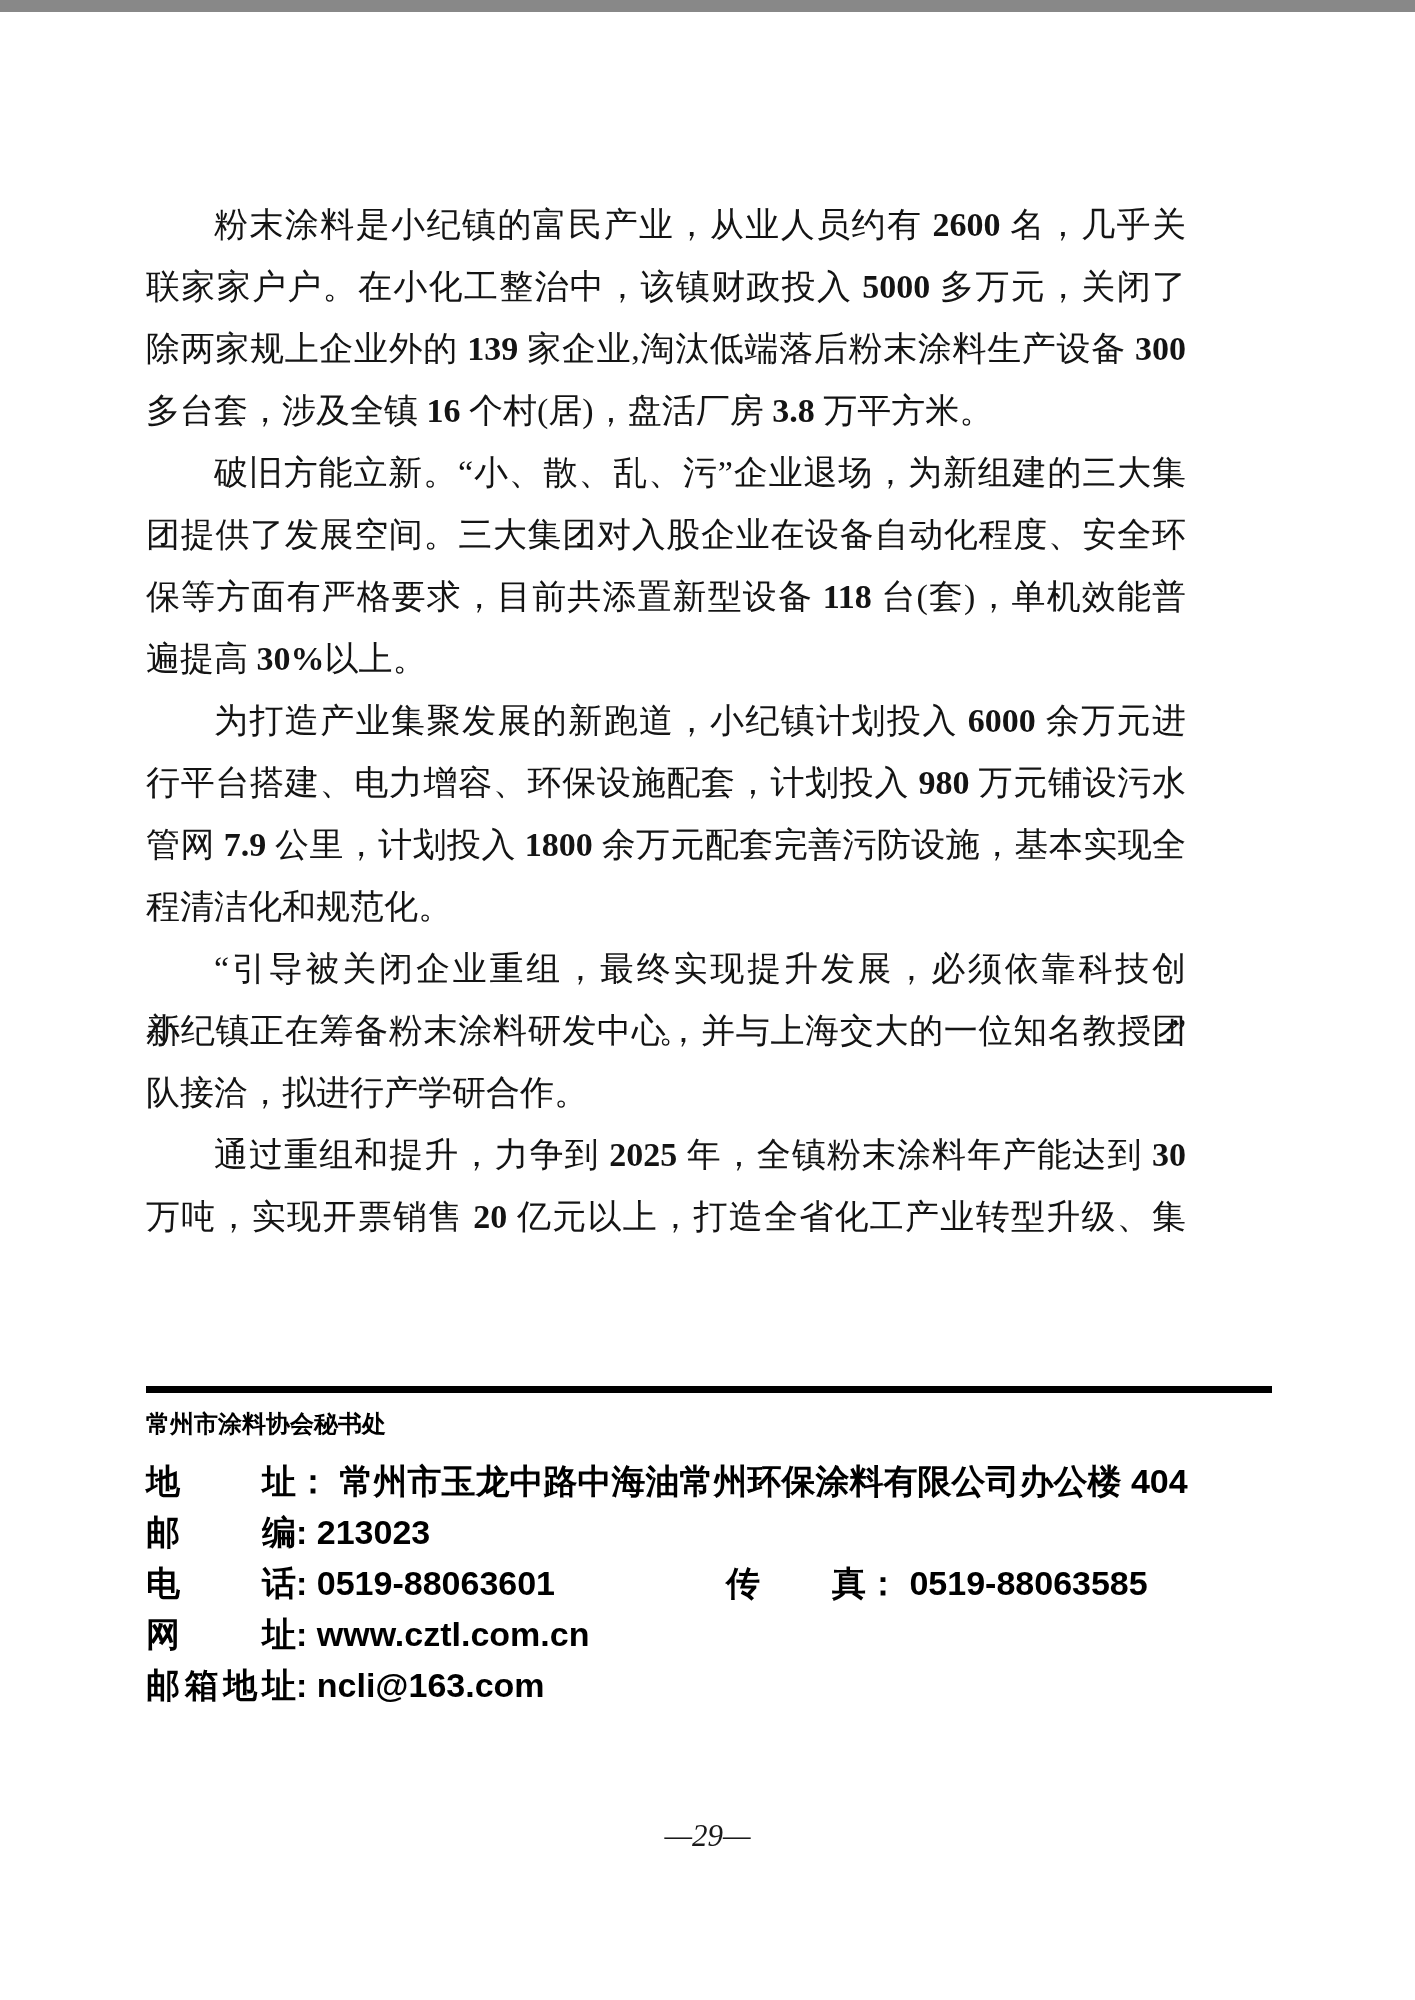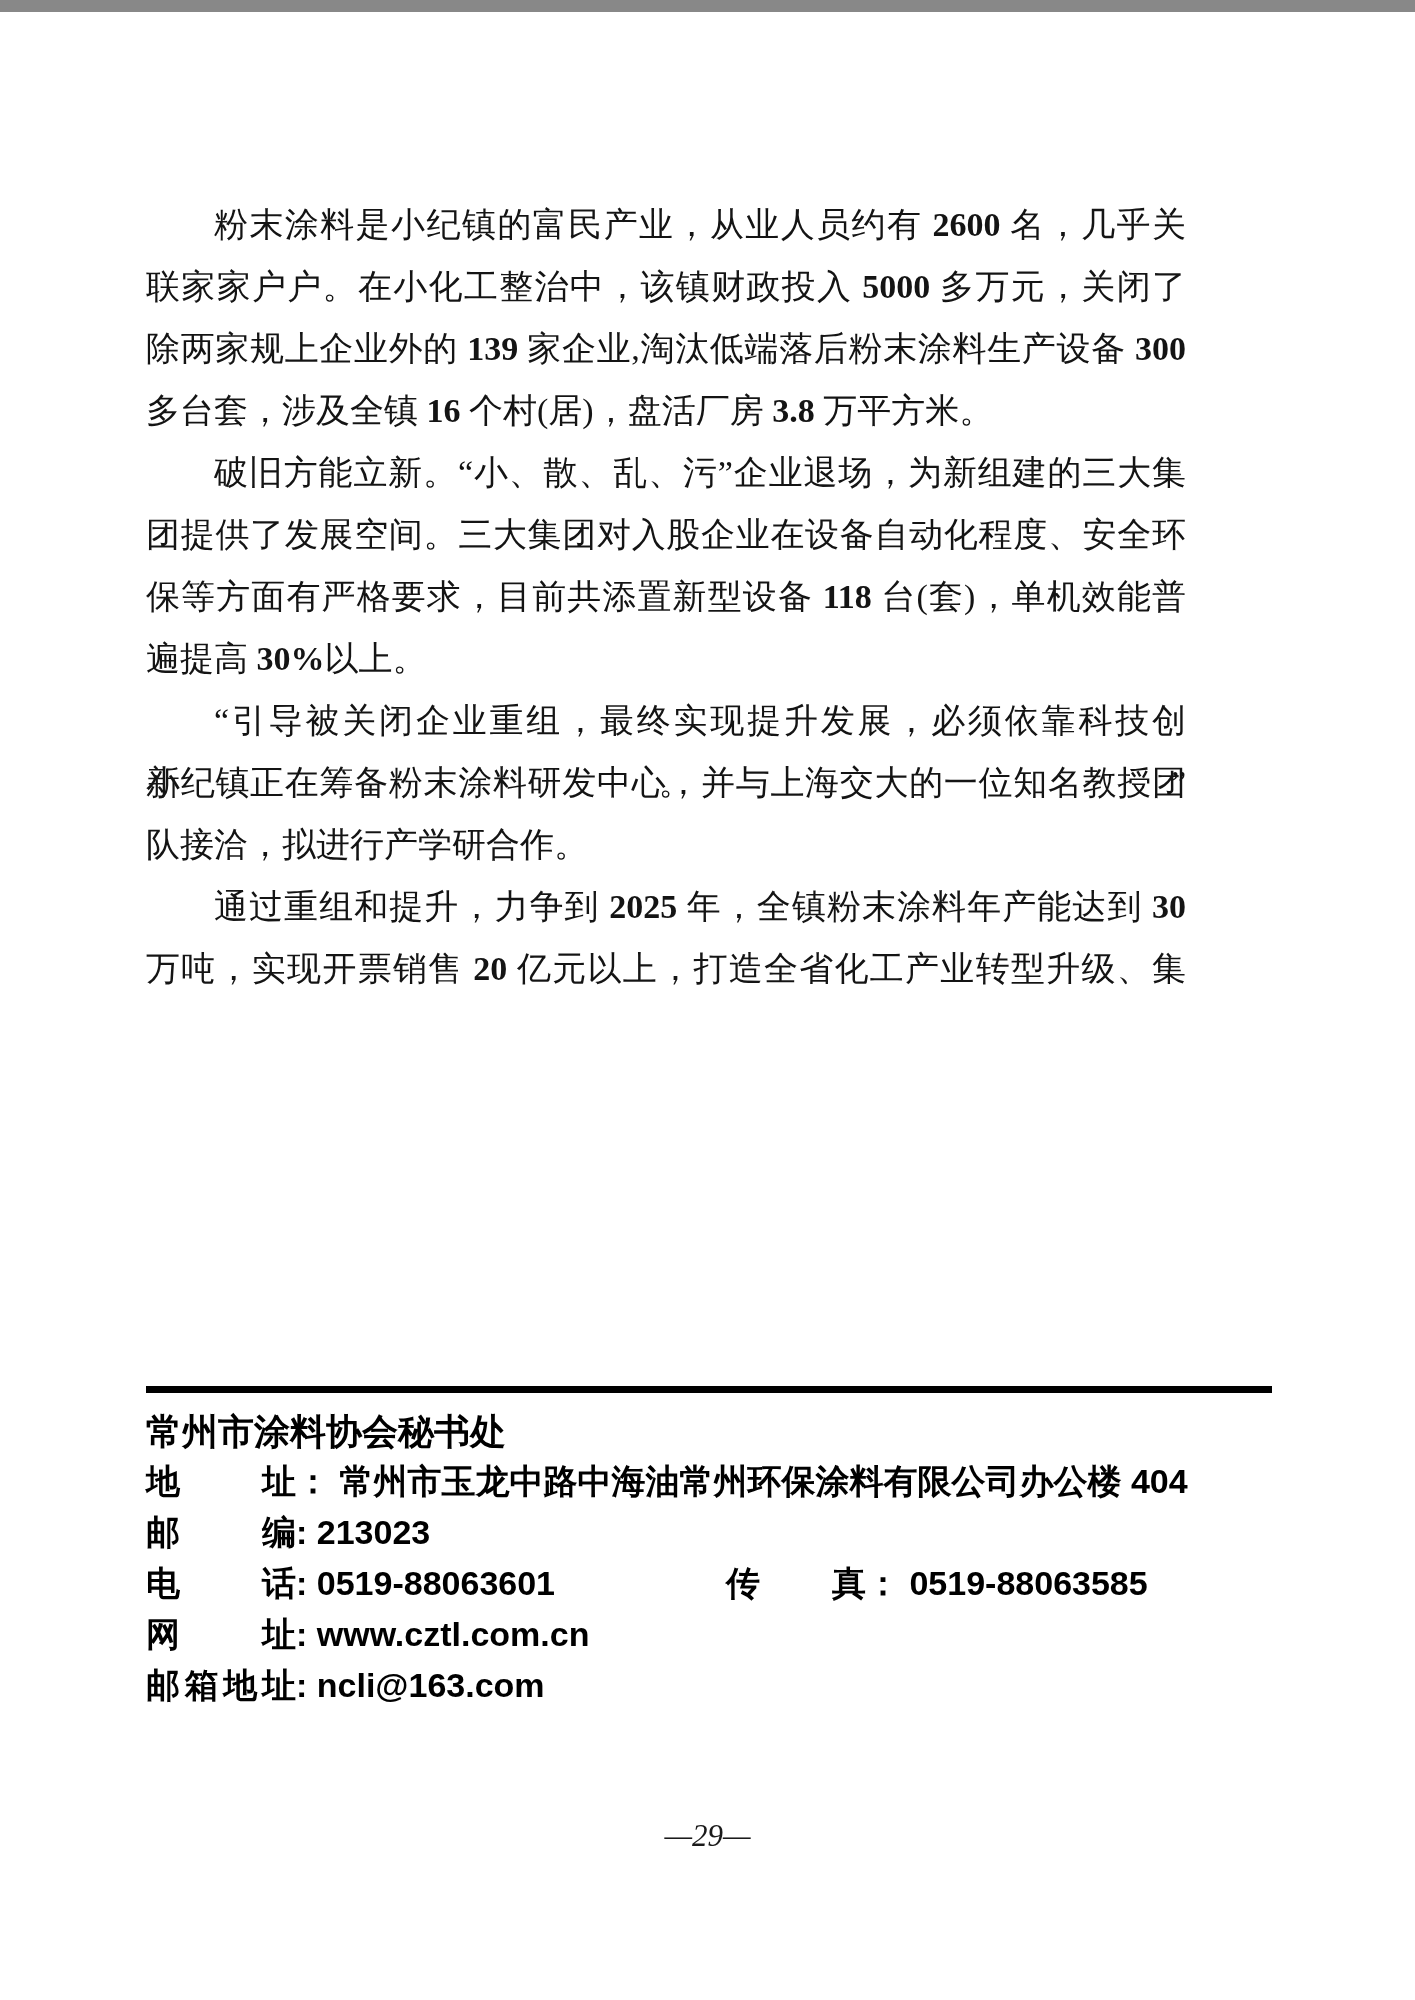--- a/index.html
+++ b/index.html
@@ -32,21 +32,21 @@
     position:absolute;
     left:146px; top:1374px;
     width:1126px; height:7px;
     background:#000;
   }
   .footer-title {
     position:absolute;
     left:146px; top:1396px;
     font-family:"Liberation Sans", sans-serif;
     font-weight:700;
-    font-size:36px;
+    font-size:24px;
     color:#000;
   }
   .contacts {
     position:absolute;
     left:146px; top:1444px;
     width:1126px;
     font-family:"Liberation Sans", sans-serif;
     font-weight:700;
     font-size:34px;
     color:#000;
@@ -87,20 +87,26 @@
         <div class="line fill">除两家规上企业外的 <span class="lat">139</span> 家企业,淘汰低端落后粉末涂料生产设备 <span class="lat">300</span></div>
         <div class="line">多台套，涉及全镇 <span class="lat">16</span> 个村(居)，盘活厂房 <span class="lat">3.8</span> 万平方米。</div>
       </div>
     <div class="para">
         <div class="line first fill">破旧方能立新。“小、散、乱、污”企业退场，为新组建的三大集</div>
         <div class="line fill">团提供了发展空间。三大集团对入股企业在设备自动化程度、安全环</div>
         <div class="line fill">保等方面有严格要求，目前共添置新型设备 <span class="lat">118</span> 台(套)，单机效能普</div>
         <div class="line">遍提高 <span class="lat">30%</span>以上。</div>
       </div>
     <div class="para">
+        <div class="line first fill">为打造产业集聚发展的新跑道，小纪镇计划投入 <span class="lat">6000</span> 余万元进</div>
+        <div class="line fill">行平台搭建、电力增容、环保设施配套，计划投入 <span class="lat">980</span> 万元铺设污水</div>
+        <div class="line fill">管网 <span class="lat">7.9</span> 公里，计划投入 <span class="lat">1800</span> 余万元配套完善污防设施，基本实现全</div>
+        <div class="line">程清洁化和规范化。</div>
+      </div>
+    <div class="para">
         <div class="line first fill">“引导被关闭企业重组，最终实现提升发展，必须依靠科技创新。”</div>
         <div class="line fill">小纪镇正在筹备粉末涂料研发中心，并与上海交大的一位知名教授团</div>
         <div class="line">队接洽，拟进行产学研合作。</div>
       </div>
     <div class="para">
         <div class="line first fill">通过重组和提升，力争到 <span class="lat">2025</span> 年，全镇粉末涂料年产能达到 <span class="lat">30</span></div>
         <div class="line fill">万吨，实现开票销售 <span class="lat">20</span> 亿元以上，打造全省化工产业转型升级、集</div>
       </div>
   </div>
 

